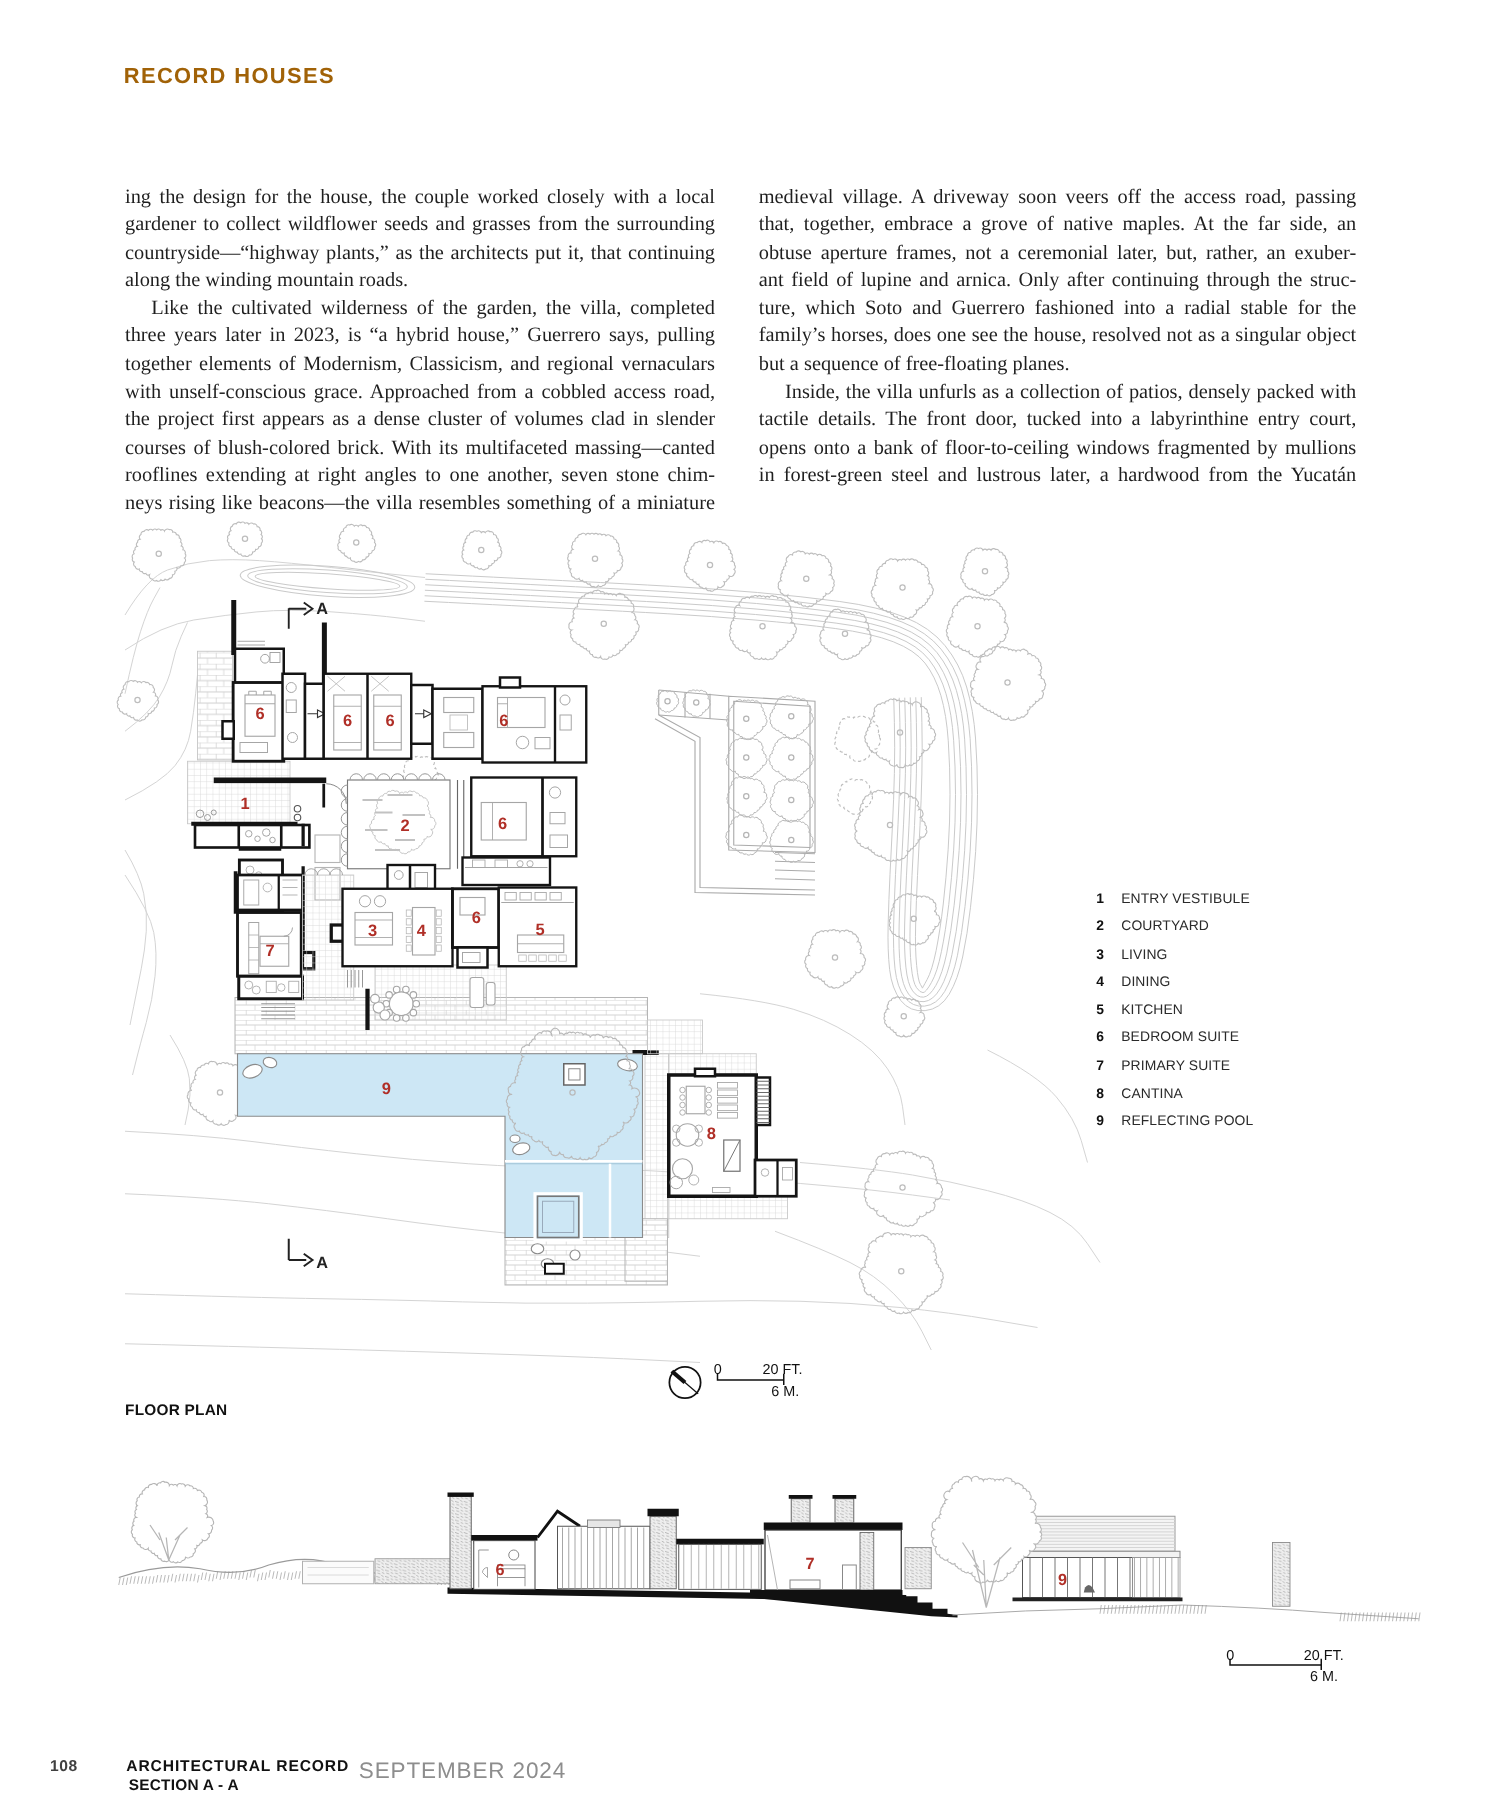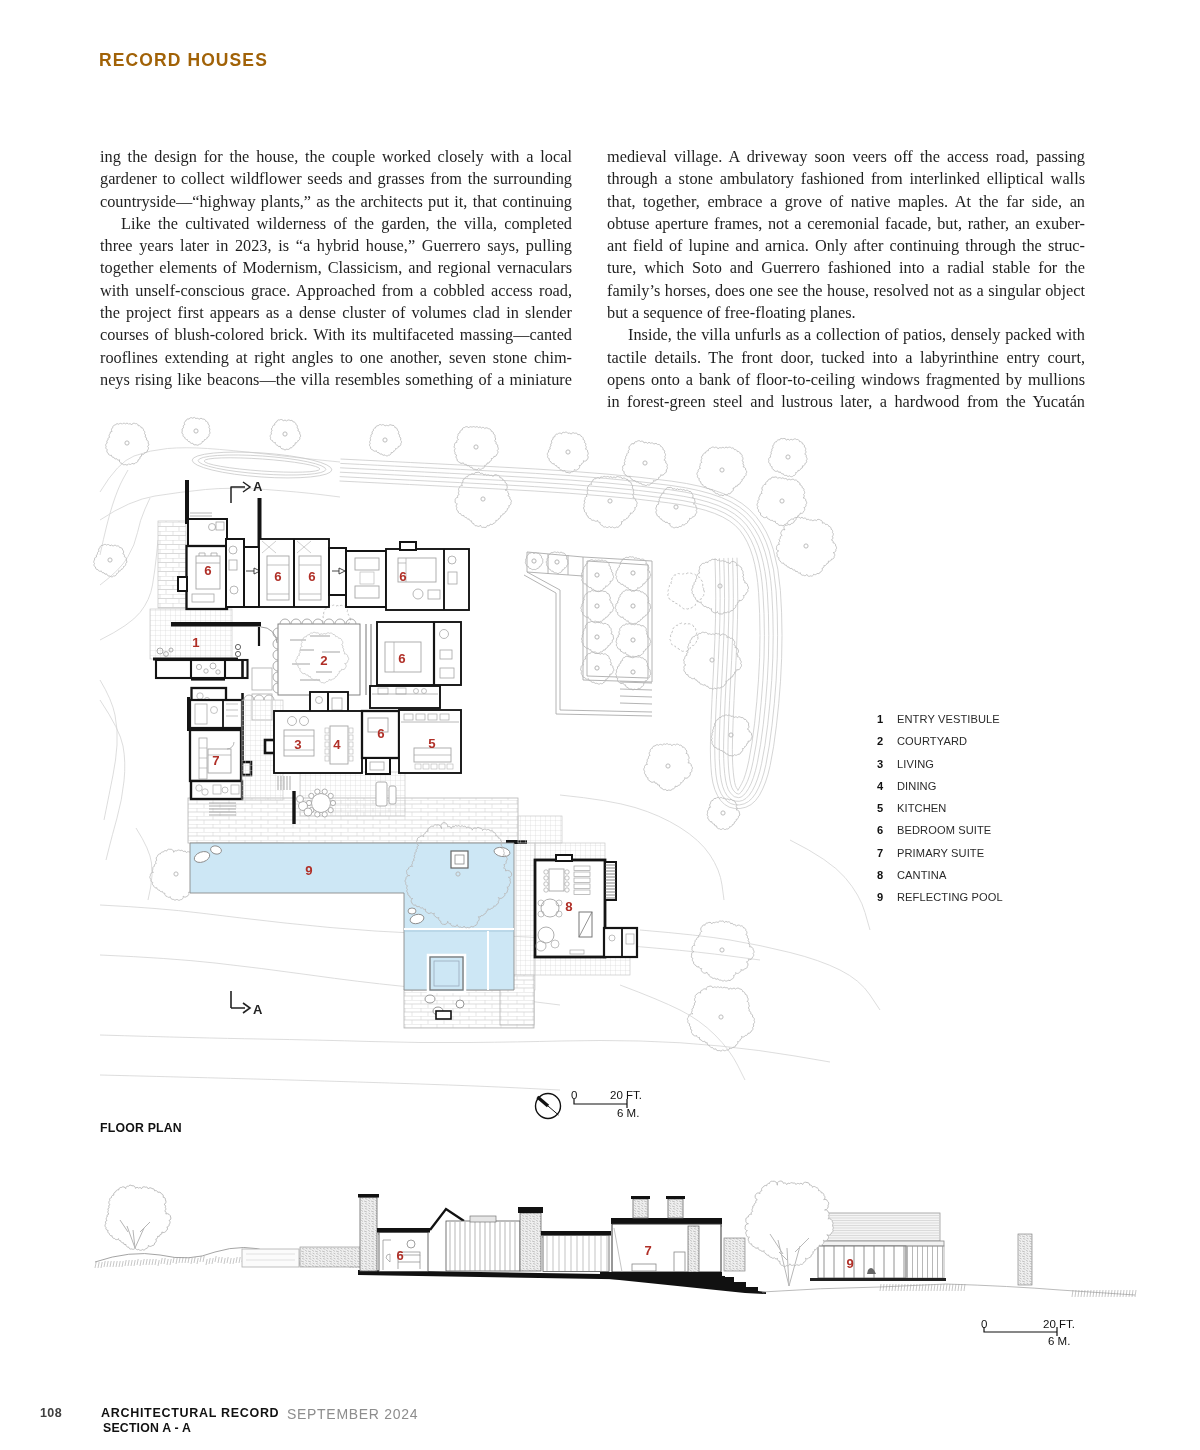--- a/index.html
+++ b/index.html
@@ -13,35 +13,35 @@
 .leg b{color:#111;}
 </style></head>
 <body>
 
 <div class="abs" style="left:99px;top:50px;font-size:17.5px;font-weight:bold;letter-spacing:1.1px;color:#a16207;">RECORD HOUSES</div>
 
 <div class="abs serif" style="left:100px;top:146px;width:472px;">
 <div class="jl">ing the design for the house, the couple worked closely with a local</div>
 <div class="jl">gardener to collect wildflower seeds and grasses from the surrounding</div>
 <div class="jl">countryside—“highway plants,” as the architects put it, that continuing</div>
+<div class="el">along the winding mountain roads.</div>
 <div class="jl ind">Like the cultivated wilderness of the garden, the villa, completed</div>
 <div class="jl">three years later in 2023, is “a hybrid house,” Guerrero says, pulling</div>
 <div class="jl">together elements of Modernism, Classicism, and regional vernaculars</div>
 <div class="jl">with unself-conscious grace. Approached from a cobbled access road,</div>
 <div class="jl">the project first appears as a dense cluster of volumes clad in slender</div>
 <div class="jl">courses of blush-colored brick. With its multifaceted massing—canted</div>
 <div class="jl">rooflines extending at right angles to one another, seven stone chim-</div>
 <div class="jl">neys rising like beacons—the villa resembles something of a miniature</div>
 </div>
 
 <div class="abs serif" style="left:607px;top:146px;width:478px;">
 <div class="jl">medieval village. A driveway soon veers off the access road, passing</div>
-<div class="jl">through a stone ambulatory fashioned from interlinked elliptical walls</div>
 <div class="jl">that, together, embrace a grove of native maples. At the far side, an</div>
-<div class="jl">obtuse aperture frames, not a ceremonial facade, but, rather, an exuber-</div>
+<div class="jl">obtuse aperture frames, not a ceremonial later, but, rather, an exuber-</div>
 <div class="jl">ant field of lupine and arnica. Only after continuing through the struc-</div>
 <div class="jl">ture, which Soto and Guerrero fashioned into a radial stable for the</div>
 <div class="jl">family’s horses, does one see the house, resolved not as a singular object</div>
 <div class="el">but a sequence of free-floating planes.</div>
 <div class="jl ind">Inside, the villa unfurls as a collection of patios, densely packed with</div>
 <div class="jl">tactile details. The front door, tucked into a labyrinthine entry court,</div>
 <div class="jl">opens onto a bank of floor-to-ceiling windows fragmented by mullions</div>
 <div class="jl">in forest-green steel and lustrous later, a hardwood from the Yucatán</div>
 </div>
 
@@ -56,21 +56,21 @@
 <div><b style="display:inline-block;width:20px;">8</b>CANTINA</div>
 <div><b style="display:inline-block;width:20px;">9</b>REFLECTING POOL</div>
 </div>
 
 <div class="abs planlbl" style="left:100px;top:1097px;">FLOOR PLAN</div>
 
 <div class="abs planlbl" style="left:103px;top:1397px;">SECTION A - A</div>
 
 <div class="abs" style="left:40px;top:1406px;font-size:12.5px;font-weight:bold;letter-spacing:.4px;color:#404040;">108</div>
 <div class="abs" style="left:101px;top:1406px;font-size:12.5px;font-weight:bold;letter-spacing:.7px;color:#111;text-align:center;">ARCHITECTURAL RECORD</div>
-<div class="abs" style="left:287px;top:1406px;font-size:14px;letter-spacing:.7px;color:#8d8d8d;">SEPTEMBER 2024</div>
+<div class="abs" style="left:287px;top:1406px;font-size:18px;letter-spacing:.7px;color:#8d8d8d;">SEPTEMBER 2024</div>
 <svg class="abs" style="left:0;top:0;" width="1200" height="1450" viewBox="0 0 1200 1450">
 <defs>
 <pattern id="grid5" width="5" height="5" patternUnits="userSpaceOnUse">
  <path d="M5,0 H0 V5" fill="none" stroke="#d8d8d8" stroke-width="0.7"></path>
 </pattern>
 <pattern id="brick" width="16" height="8" patternUnits="userSpaceOnUse">
  <rect width="16" height="8" fill="#fff"></rect>
  <path d="M0,0 H16 M0,4 H16" stroke="#cdcdcd" stroke-width="0.7" fill="none"></path>
  <path d="M5,0 V4 M12,4 V8" stroke="#d5d5d5" stroke-width="0.6" fill="none"></path>
 </pattern>

